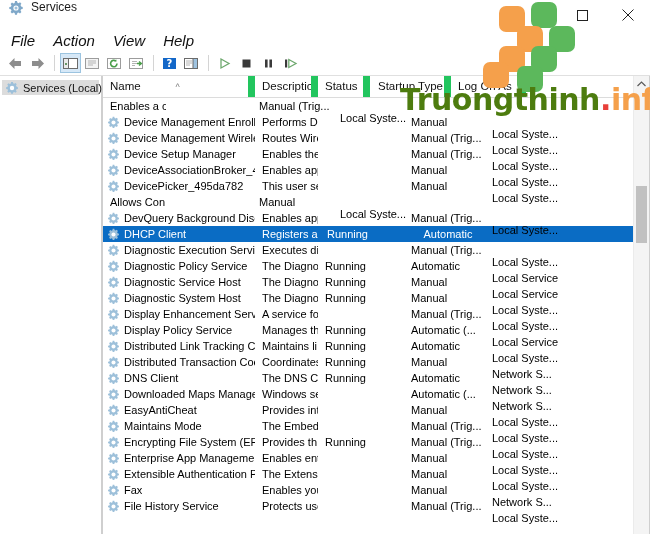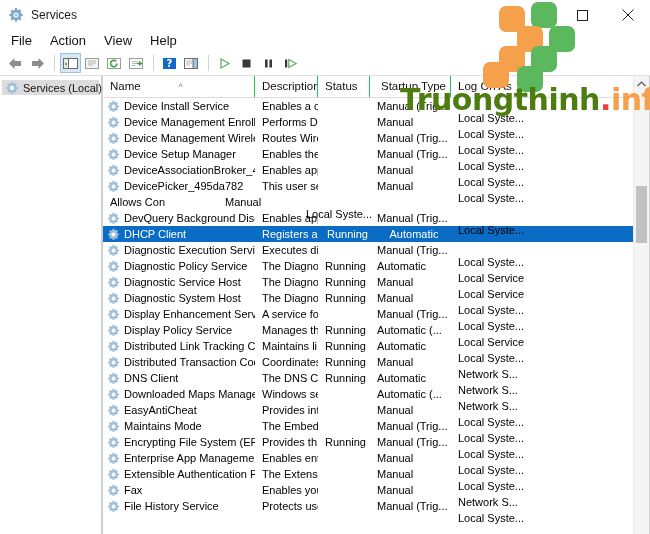--- a/index.html
+++ b/index.html
@@ -16,21 +16,21 @@
     overflow: hidden;
     position: relative;
     -webkit-font-smoothing: antialiased;
   }
 
   
   .titlebar {
     height: 30px;
     background: #ffffff;
     display: flex;
-    align-items: center;
+    align-items: flex-start;
     position: relative;
     z-index: 5;
   }
   .titlebar-icon {
     width: 16px;
     height: 16px;
     margin-left: 8px;
     margin-right: 7px;
     flex: none;
   }
@@ -57,25 +57,26 @@
   .menubar {
     height: 21px;
     display: flex;
     align-items: center;
     padding-left: 8px;
     background: #ffffff;
     position: relative;
     z-index: 5;
   }
   .menuitem {
-    font-size: 13px;
+    font-size: 15px;
     color: #111;
     padding: 2px 9px 2px 3px;
     margin-right: 6px;
     white-space: nowrap;
+    font-style: italic;
   }
 
   
   .toolbar {
     height: 24px;
     display: flex;
     align-items: center;
     padding-left: 5px;
     background: #ffffff;
     border-bottom: 1px solid #e0e0e0;
@@ -154,21 +155,21 @@
     border-bottom: 1px solid #dcdcdc;
     flex: none;
     position: relative;
     z-index: 3;
   }
   .lv-col {
     font-size: 11.5px;
     color: #111;
     padding-left: 7px;
     line-height: 21px;
-    border-right: 1px solid #22c55e;
+    border-right: 7px solid #22c55e;
     box-sizing: border-box;
     white-space: nowrap;
     overflow: hidden;
     position: relative;
   }
   .sortmark {
     position: absolute;
     top: 1px;
     left: 50%;
     font-size: 9px;
@@ -204,21 +205,21 @@
   }
   .cell.name {
     width: 152px;
     display: flex;
     align-items: center;
     padding-left: 4px;
   }
   .svcicon { width: 13px; height: 13px; flex: none; margin-right: 4px; }
   .cell.desc   { width: 63px; }
   .cell.status { width: 52px; }
-  .cell.start  { width: 81px; }
+  .cell.start  { width: 81px; margin-left: 34px; }
   .cell.logon  { width: 75px; margin-top: 24px; }
 
   
   .vscroll {
     position: absolute;
     top: 0;
     right: 0;
     bottom: 0;
     width: 15px;
     background: #f4f4f4;
@@ -403,27 +404,20 @@
       </div>
       <div class="lv-col c-desc">Description</div>
       <div class="lv-col c-status">Status</div>
       <div class="lv-col c-start">Startup Type</div>
       <div class="lv-col c-logon">Log On As</div>
       <div class="lv-col c-rest"></div>
     </div>
 
     <div class="lv-body" id="list-body">
         <div class="lv-row">
-          <div class="cell name">
-            <span class="svcicon"><svg viewBox="0 0 16 16" width="13" height="13">
-                <path fill="#9dc0da" d="M7 1h2l.3 1.6 1.3.6 1.4-.9 1.4 1.4-.9 1.4.6 1.3L14.7 7v2l-1.6.3-.6 1.3.9 1.4-1.4 1.4-1.4-.9-1.3.6L9 14.7H7l-.3-1.6-1.3-.6-1.4.9-1.4-1.4.9-1.4-.6-1.3L1.3 9V7l1.6-.3.6-1.3-.9-1.4 1.4-1.4 1.4.9 1.3-.6z"></path>
-                <circle cx="8" cy="8" r="2.5" fill="#ffffff"></circle>
-              </svg></span>
-            <span>Device Install Service</span>
-          </div>
           <div class="cell desc">Enables a c...</div>
           <div class="cell status"></div>
           <div class="cell start">Manual (Trig...</div>
           <div class="cell logon">Local Syste...</div>
         </div>
         <div class="lv-row">
           <div class="cell name">
             <span class="svcicon"><svg viewBox="0 0 16 16" width="13" height="13">
                 <path fill="#9dc0da" d="M7 1h2l.3 1.6 1.3.6 1.4-.9 1.4 1.4-.9 1.4.6 1.3L14.7 7v2l-1.6.3-.6 1.3.9 1.4-1.4 1.4-1.4-.9-1.3.6L9 14.7H7l-.3-1.6-1.3-.6-1.4.9-1.4-1.4.9-1.4-.6-1.3L1.3 9V7l1.6-.3.6-1.3-.9-1.4 1.4-1.4 1.4.9 1.3-.6z"></path>
                 <circle cx="8" cy="8" r="2.5" fill="#ffffff"></circle>

